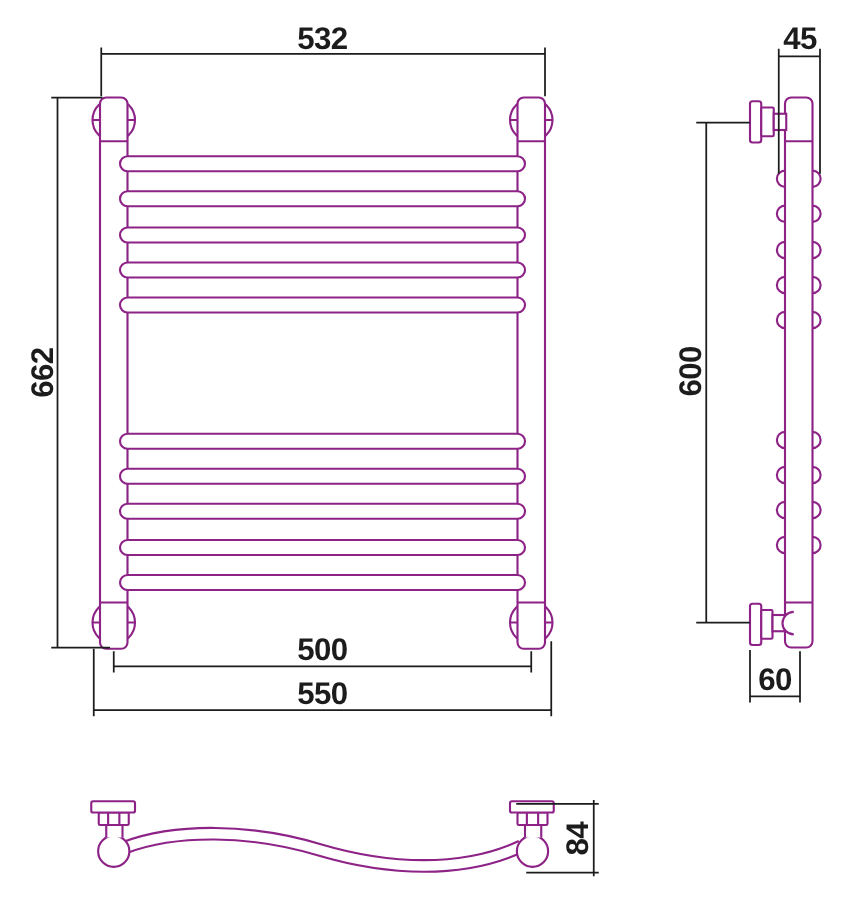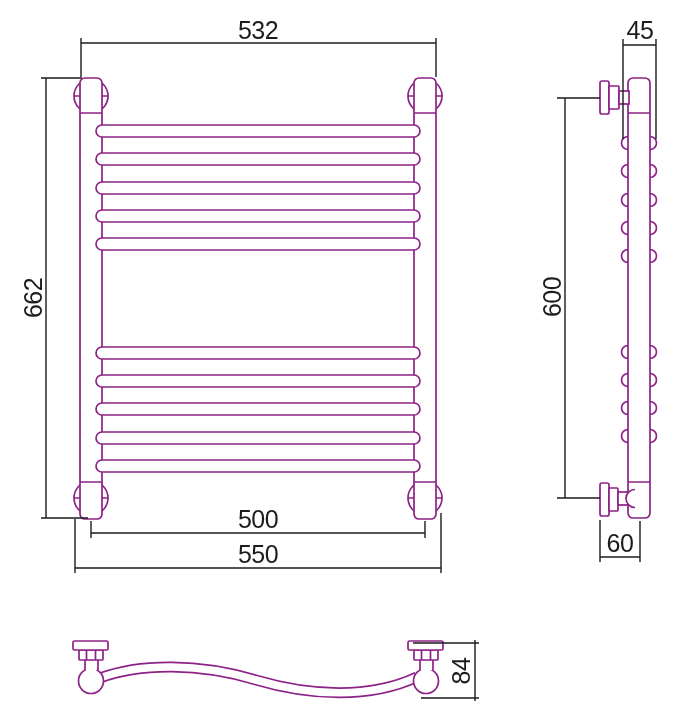--- a/index.html
+++ b/index.html
@@ -1,21 +1,21 @@
 <!DOCTYPE html>
 <html style="--product: #8D2287; --dimc: #1c1c1c; --bg: #ffffff;"><head>
 <meta charset="utf-8">
 <style>
   :root{
     --product:#8D2287;
     --dimc:#1c1c1c;
     --bg:#ffffff;
   }
   html,body{margin:0;padding:0;background:var(--bg);}
-  .stage{width:676px;height:720px;position:relative;background:var(--bg);}
+  .stage{width:676px;height:720px;position:relative;background:var(--bg);font-weight:bold;}
   svg{display:block;}
   
   .p  {stroke:var(--product);stroke-width:1.7;fill:none;}
   .pf {stroke:var(--product);stroke-width:1.7;fill:var(--bg);}
   .tube-outer{stroke:var(--product);stroke-width:11;fill:none;}
   .tube-inner{stroke:var(--bg);stroke-width:7.6;fill:none;}
   
   .d  {stroke:var(--dimc);stroke-width:1.4;fill:none;}
   .dt {fill:var(--dimc);font-family:"Liberation Sans",sans-serif;font-size:25px;letter-spacing:-0.5px;}
   .mid{text-anchor:middle;}

